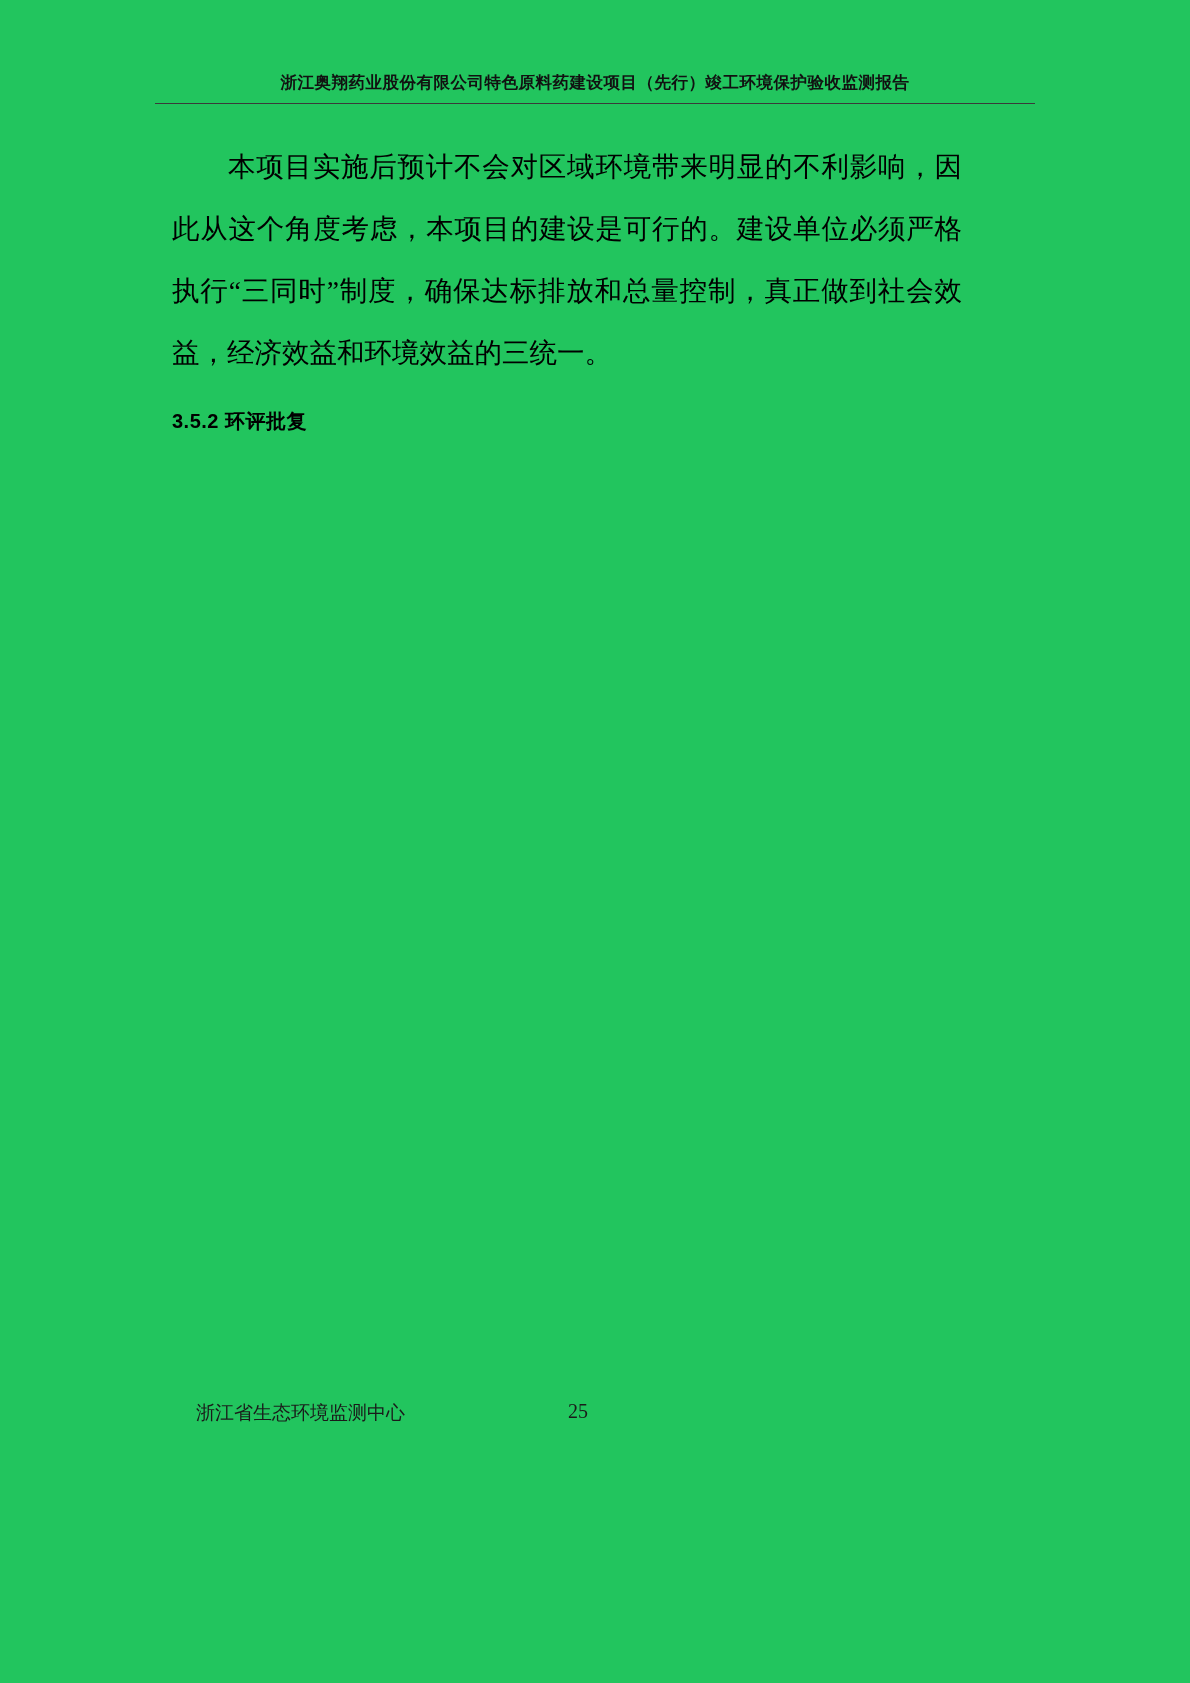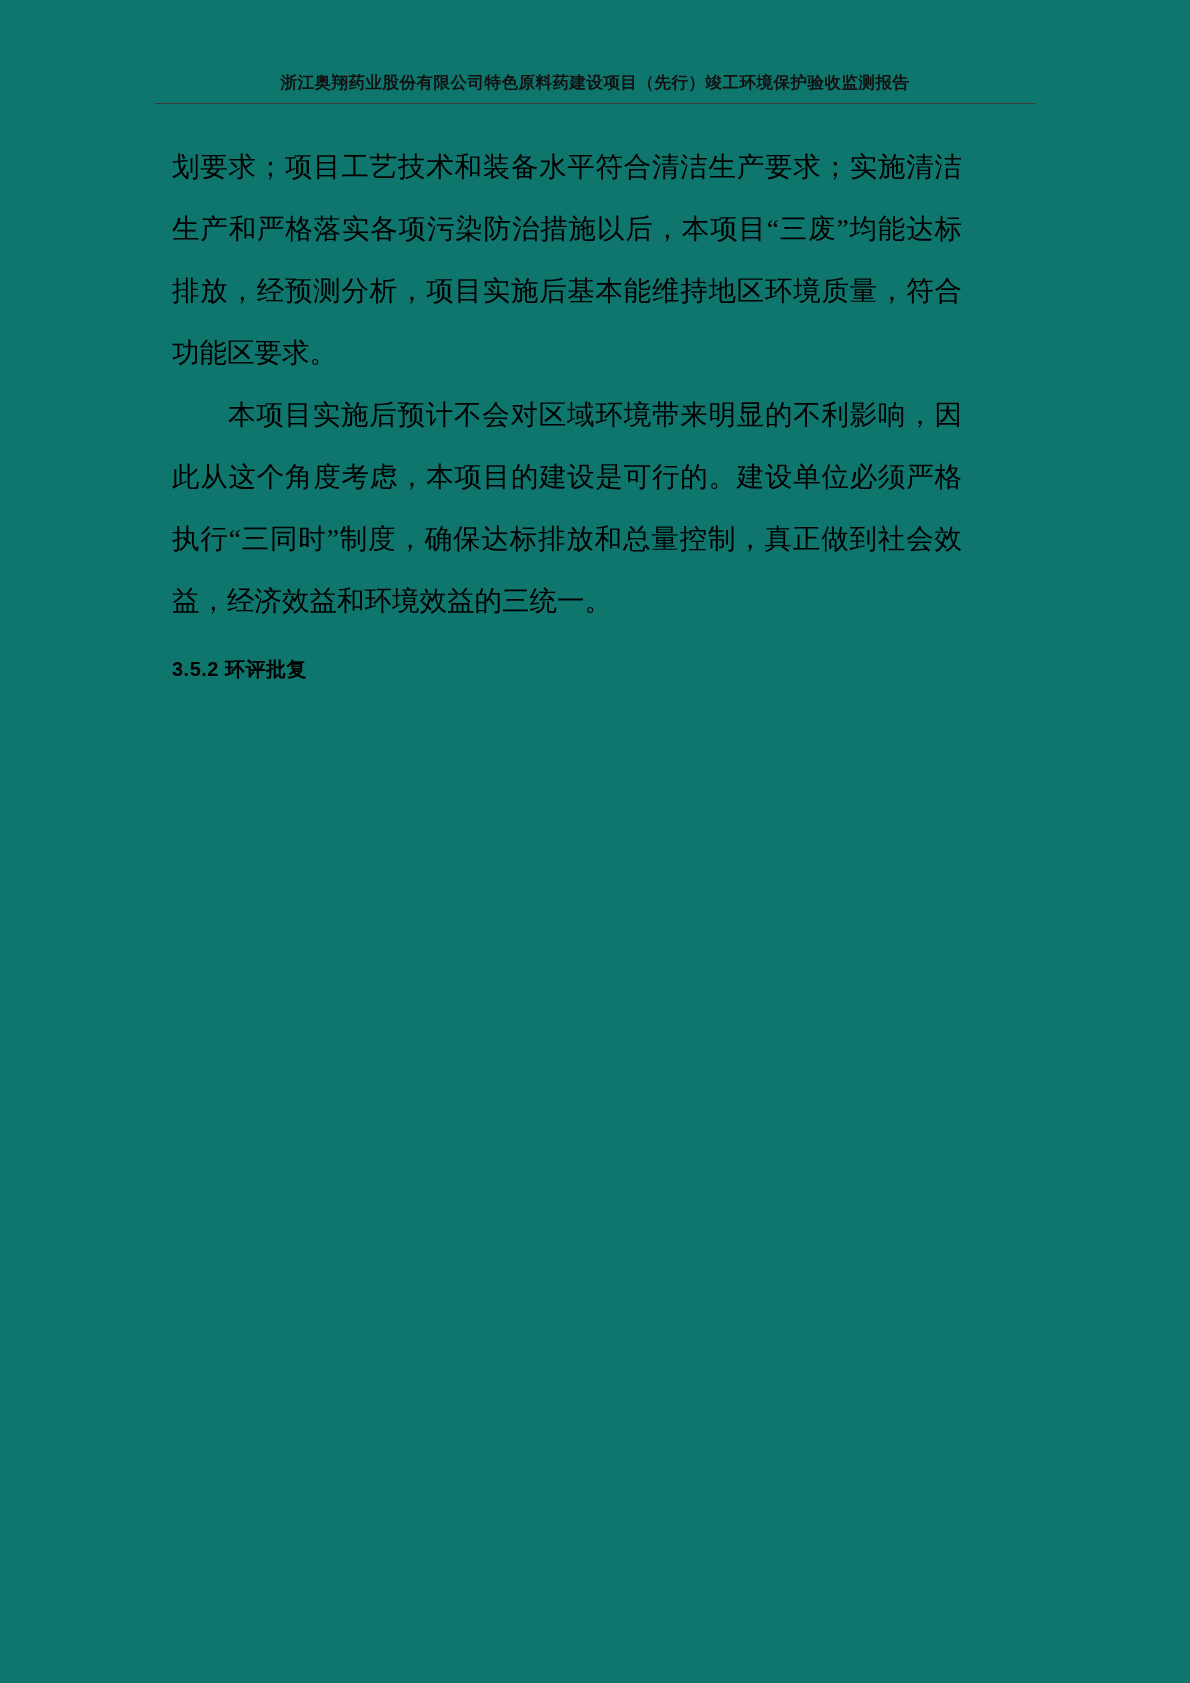--- a/index.html
+++ b/index.html
@@ -13,21 +13,21 @@
     position: relative;
     font-family: "Liberation Serif", "DejaVu Serif", serif;
     color: #000000;
     overflow: hidden;
   }
   .page {
     position: absolute;
     left: 0; top: 0;
     width: 1190px;
     height: 1683px;
-    background: #0f766e;
+    background: #22c55e;
   }
   
   .header {
     position: absolute;
     left: 155px;
     top: 72px;
     width: 880px;
     text-align: center;
   }
   .header-title {
@@ -104,23 +104,26 @@
 
 <div class="page">
 
   <div class="header">
     <div class="header-title">浙江奥翔药业股份有限公司特色原料药建设项目（先行）竣工环境保护验收监测报告</div>
   </div>
   <div class="header-rule"></div>
 
   <div class="content">
 
-    <p class="para">划要求；项目工艺技术和装备水平符合清洁生产要求；实施清洁生产和严格落实各项污染防治措施以后，本项目“三废”均能达标排放，经预测分析，项目实施后基本能维持地区环境质量，符合功能区要求。</p>
 
     <p class="para indent">本项目实施后预计不会对区域环境带来明显的不利影响，因此从这个角度考虑，本项目的建设是可行的。建设单位必须严格执行“三同时”制度，确保达标排放和总量控制，真正做到社会效益，经济效益和环境效益的三统一。</p>
 
     <h3 class="heading">3.5.2 环评批复</h3>
 
 
   </div>
 
+  <div class="footer">
+    <span class="footer-left">浙江省生态环境监测中心</span>
+    <span class="footer-page">25</span>
+  </div>
 
 </div>
 
 </body></html>

